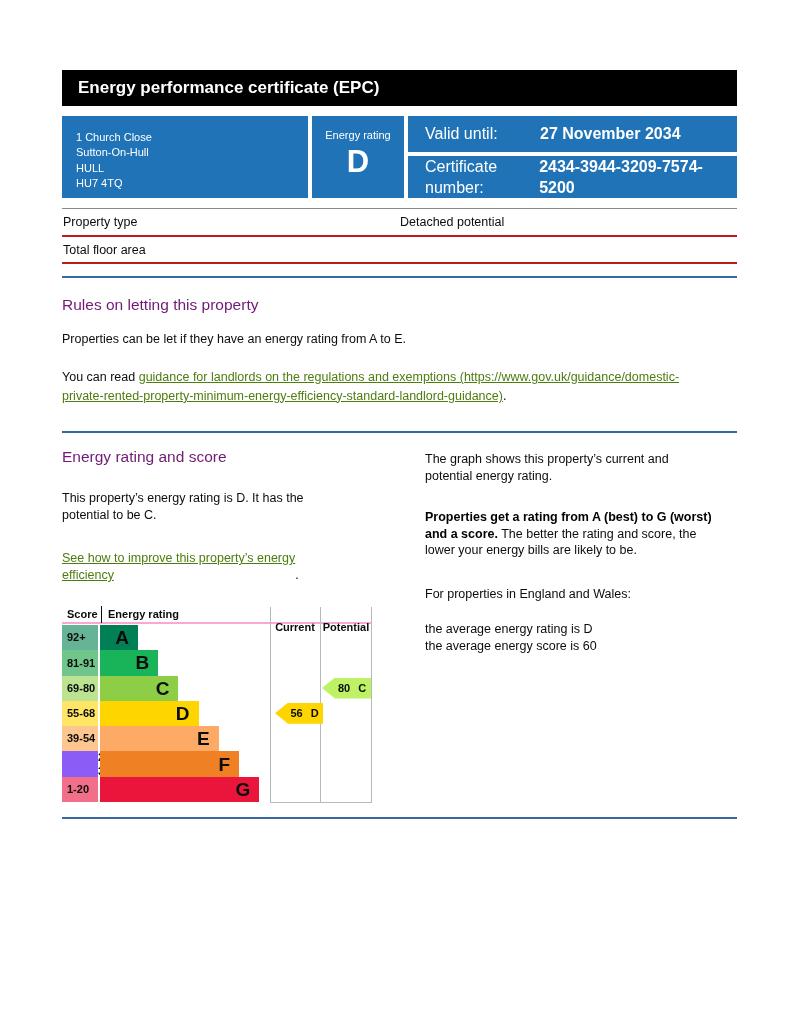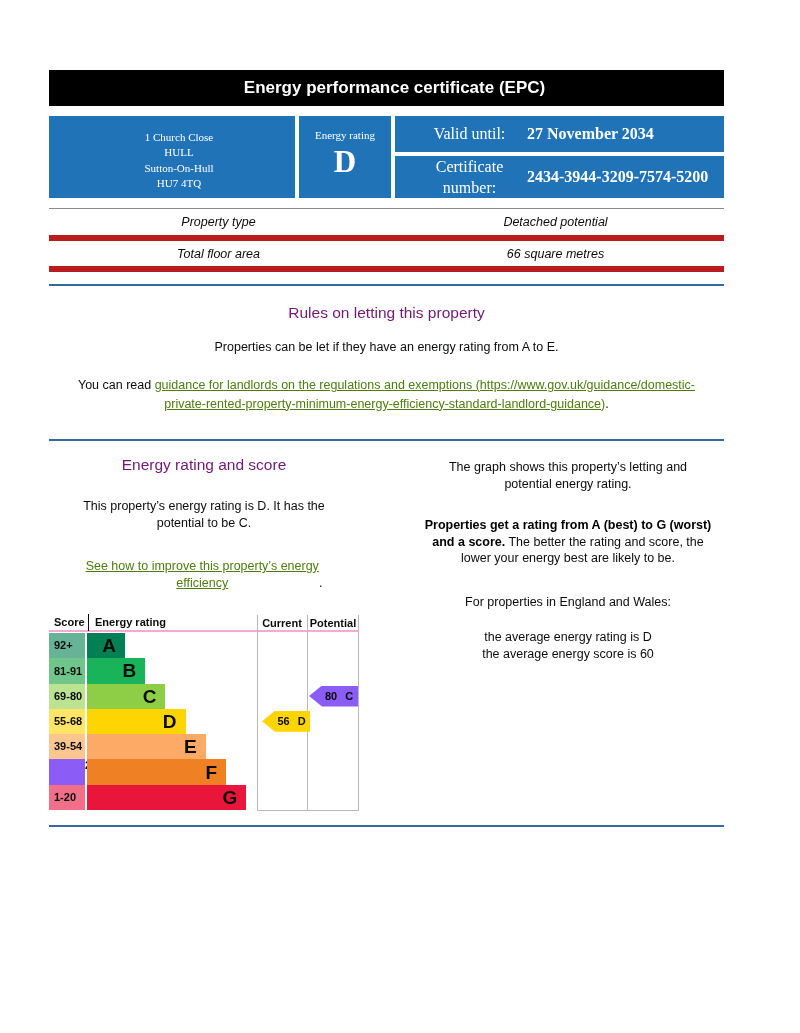--- a/index.html
+++ b/index.html
@@ -3,46 +3,46 @@
 <meta charset="utf-8">
 <style>
   * { margin:0; padding:0; box-sizing:border-box; }
   html,body { background:#ffffff; }
   body {
     width:800px; height:1033px;
     font-family:"Liberation Sans", sans-serif;
     color:#0b0c0c; font-size:12.5px; line-height:1.32;
     overflow:hidden;
   }
-  .page { width:675px; margin-left:49px; padding-top:70px;text-align:center; }
+  .page { width:675px; margin-left:62px; padding-top:70px; }
 
   
   .banner {
     background:#000; color:#fff; height:36px;
     font-size:17px; font-weight:bold; line-height:36px;
     padding-left:16px; margin-bottom:10px;
   }
 
   
   .summary { display:flex; gap:4px; height:82px; }
-  .sum-box { background:#2173b8; color:#fff;font-family:Liberation Serif, serif; }
+  .sum-box { background:#2173b8; color:#fff; }
   .addr-box { width:246px; padding:14px 0 0 14px; font-size:11px; line-height:1.4; }
   .rating-box {
     width:92px; display:flex; flex-direction:column; align-items:center;
     padding-top:12px; font-size:11px;
   }
   .rating-box .big-letter { font-size:31px; font-weight:bold; line-height:1.1; margin-top:2px; }
   .sum-right { flex:1; display:flex; flex-direction:column; gap:4px; }
   .sum-right .sum-box { flex:1; display:flex; align-items:center; padding-left:17px; font-size:16px; }
   .sum-right .lab { width:115px; }
   .sum-right .val { font-weight:bold; }
 
   
   .ptable { margin-top:10px; border-top:1px solid #8a8a8a; }
-  .prow { display:flex; border-bottom:6px solid #b91c1c; padding:5px 0 4px 1px;font-style:italic; }
+  .prow { display:flex; border-bottom:2px solid #b91c1c; padding:5px 0 4px 1px; }
   .prow .plabel { width:50%; }
   .prow .pvalue { width:50%; }
 
   hr.blue { border:none; border-top:2px solid #35699f; height:0; }
   .div1 { margin-top:12px; }
   .div2 { margin-top:26px; }
   .div3 { margin-top:14px; }
 
   h2 { font-size:15.5px; font-weight:normal; color:#701a75; }
   .h2-rules { margin-top:17px; }
@@ -63,21 +63,21 @@
   b { color:#000; }
 
   
   .chart { position:relative; width:310px; height:196px; margin-top:23px; font-size:11px; }
   .chart-head {
     position:relative; height:17px; border-bottom:2px solid #f9a8d4;
     font-weight:bold; display:flex; align-items:center;
   }
   .head-score { width:40px; padding-left:5px; border-right:1px solid #0b0c0c; height:17px; display:flex; align-items:center; }
   .head-rating { padding-left:6px; }
-  .head-cur, .head-pot { position:absolute; top:0; height:17px; display:flex; align-items:center; justify-content:center; }
+  .head-cur, .head-pot { position:absolute; top:12px; height:17px; display:flex; align-items:center; justify-content:center; }
   .head-cur { left:208px; width:50px; }
   .head-pot { left:258px; width:52px; }
   .vcol { position:absolute; top:0; height:196px; border-left:1px solid #b6b9bb; border-bottom:1px solid #b6b9bb; }
   .vcol.cur { left:208px; width:50px; }
   .vcol.pot { left:258px; width:52px; border-right:1px solid #b6b9bb; }
   #chart-rows { position:absolute; top:18px; left:0; }
   .band-row { display:flex; height:25.3px; }
   .band-score {
     width:36px; font-weight:bold; display:flex; align-items:center; padding-left:5px;
   }
@@ -96,22 +96,22 @@
 </head>
 <body>
 
 <div class="page">
 
   <div class="banner">Energy performance certificate (EPC)</div>
 
   <div class="summary">
     <div class="sum-box addr-box">
       <div>1 Church Close</div>
+      <div>Sutton-On-Hull</div>
       <div>HULL</div>
-      <div>Sutton-On-Hull</div>
       <div>HU7 4TQ</div>
     </div>
     <div class="sum-box rating-box">
       <div>Energy rating</div>
       <div class="big-letter">D</div>
     </div>
     <div class="sum-right">
       <div class="sum-box">
         <span class="lab">Valid until:</span>
         <span class="val">27 November 2034</span>
@@ -123,21 +123,20 @@
     </div>
   </div>
 
   <div class="ptable">
     <div class="prow">
       <div class="plabel">Property type</div>
       <div class="pvalue">Detached potential</div>
     </div>
     <div class="prow">
       <div class="plabel">Total floor area</div>
-      <div class="pvalue">66 square metres</div>
     </div>
   </div>
 
   <hr class="blue div1">
 
   <h2 class="h2-rules">Rules on letting this property</h2>
   <p class="para1">Properties can be let if they have an energy rating from A to E.</p>
   <p class="para2"><span>You can read </span><a href="#" class="prewrap">guidance for landlords on the regulations and exemptions (https://www.gov.uk/guidance/domestic-
 private-rented-property-minimum-energy-efficiency-standard-landlord-guidance)</a><span>.</span></p>
 
@@ -184,30 +183,30 @@
             <div class="band-row">
               <div class="band-score" style="background: #8b5cf6; padding-left: 36px;">21-38</div>
               <div class="band-bar" style="background: rgb(239, 128, 35); width: 139px;">F</div>
             </div>
             <div class="band-row">
               <div class="band-score" style="background: rgb(242, 111, 137);">1-20</div>
               <div class="band-bar" style="background: rgb(233, 21, 59); width: 159.2px;">G</div>
             </div>
           </div>
         <div class="arrow" id="current-arrow" style="background: rgb(255, 213, 0); top: 95.9px;">56 D</div>
-        <div class="arrow" id="potential-arrow" style="background: #8b5cf6; top: 70.6px;">80 C</div>
+        <div class="arrow" id="potential-arrow" style="background: #bef264; top: 70.6px;">80 C</div>
       </div>
     </div>
 
     <div class="col-right">
-      <p class="prewrap">The graph shows this property’s letting and
+      <p class="prewrap">The graph shows this property’s current and
 potential energy rating.</p>
       <p class="rp2"><b class="prewrap">Properties get a rating from A (best) to G (worst)
 and a score.</b><span class="prewrap"> The better the rating and score, the
-lower your energy best are likely to be.</span></p>
+lower your energy bills are likely to be.</span></p>
       <p class="rp3">For properties in England and Wales:</p>
       <p class="rp4">
         <span>the average energy rating is D</span><br>
         <span>the average energy score is 60</span>
       </p>
     </div>
   </div>
 
   <hr class="blue div3">
 

